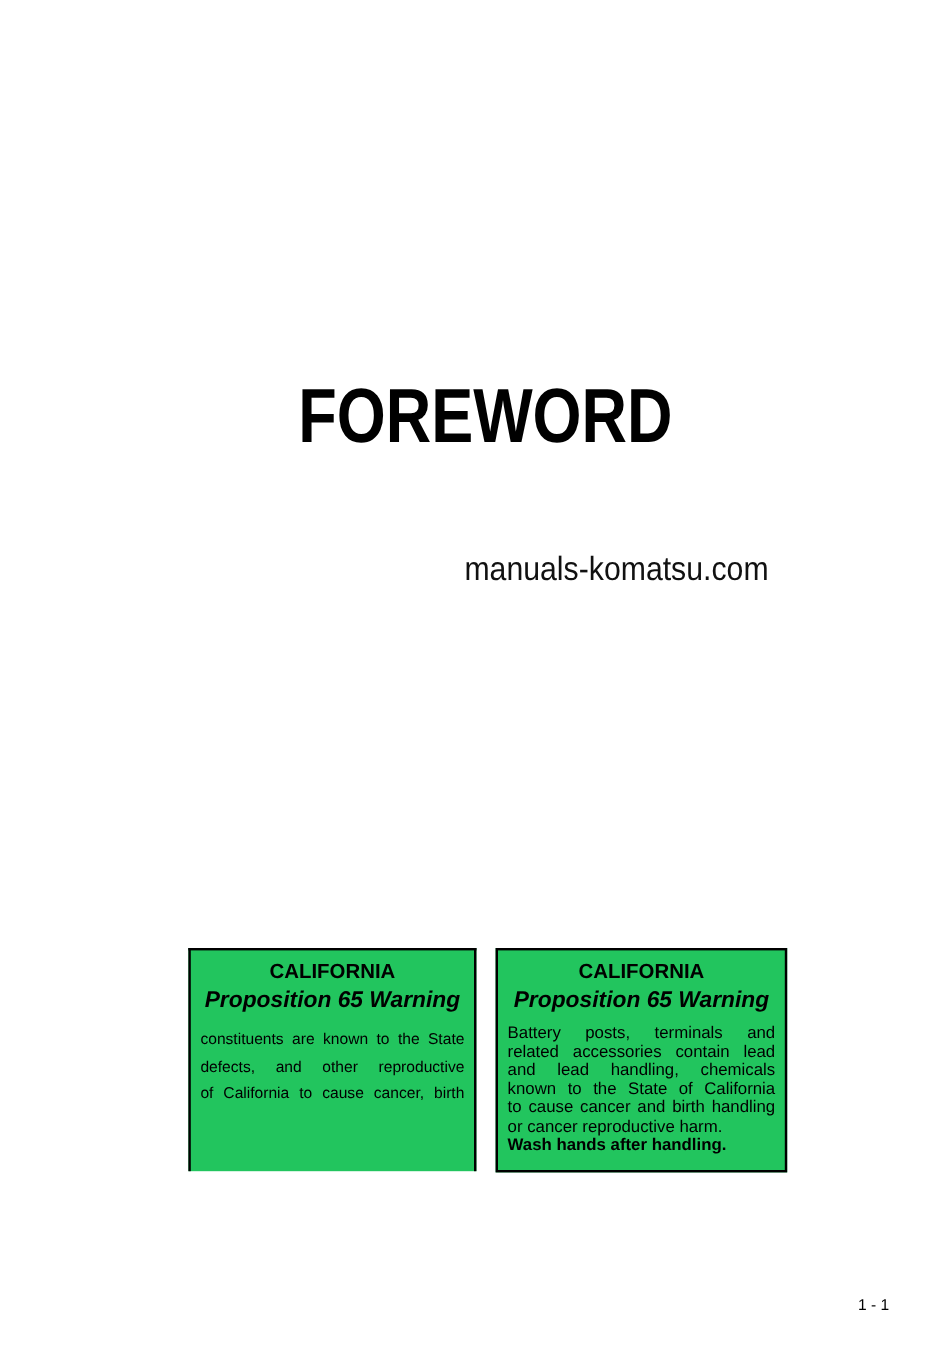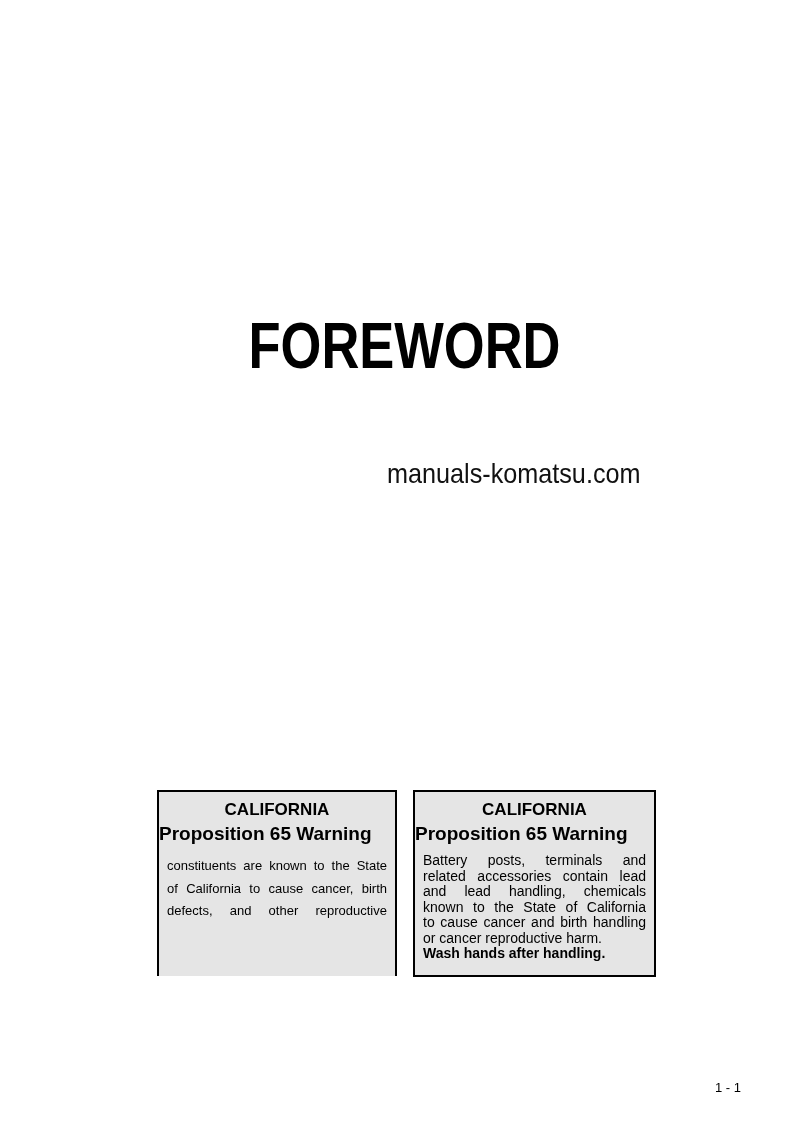--- a/index.html
+++ b/index.html
@@ -33,21 +33,21 @@
     font-size: 28px;
     color: #111111;
     transform: scaleX(0.9);
     transform-origin: left top;
     white-space: nowrap;
   }
   .warnbox {
     position: absolute;
     box-sizing: border-box;
     border: 2px solid #000000;
-    background: #e5e5e5;
+    background: #22c55e;
   }
   .warnbox.diesel {
     left: 157px;
     top: 790px;
     width: 240px;
     height: 186px;
     border-bottom: none;
   }
   .warnbox.battery {
     left: 413px;
@@ -57,25 +57,26 @@
   }
   .wh1 {
     margin-top: 8px;
     text-align: center;
     font-size: 17px;
     line-height: 20px;
     font-weight: bold;
   }
   .wh2 {
     margin-top: 2px;
-    text-align: left;
+    text-align: center;
     font-size: 19px;
     line-height: 24px;
     font-weight: bold;
     white-space: nowrap;
+    font-style: italic;
   }
   .wbody { padding: 0 8px; }
   .diesel .wbody {
     margin-top: 9px;
     font-size: 13px;
     line-height: 22.5px;
   }
   .battery .wbody {
     margin-top: 7px;
     font-size: 14px;
@@ -106,22 +107,22 @@
 
   <h1 class="title">FOREWORD</h1>
 
   <div class="watermark">manuals-komatsu.com</div>
 
   <div class="warnbox diesel">
     <div class="wh1">CALIFORNIA</div>
     <div class="wh2">Proposition 65 Warning</div>
     <div class="wbody">
       <div class="jline">constituents are known to the State</div>
+      <div class="jline">defects, and other reproductive</div>
       <div class="jline">of California to cause cancer, birth</div>
-      <div class="jline">defects, and other reproductive</div>
     </div>
   </div>
 
   <div class="warnbox battery">
     <div class="wh1">CALIFORNIA</div>
     <div class="wh2">Proposition 65 Warning</div>
     <div class="wbody">
       <div class="jline">Battery posts, terminals and</div>
       <div class="jline">related accessories contain lead</div>
       <div class="jline">and lead handling, chemicals</div>

